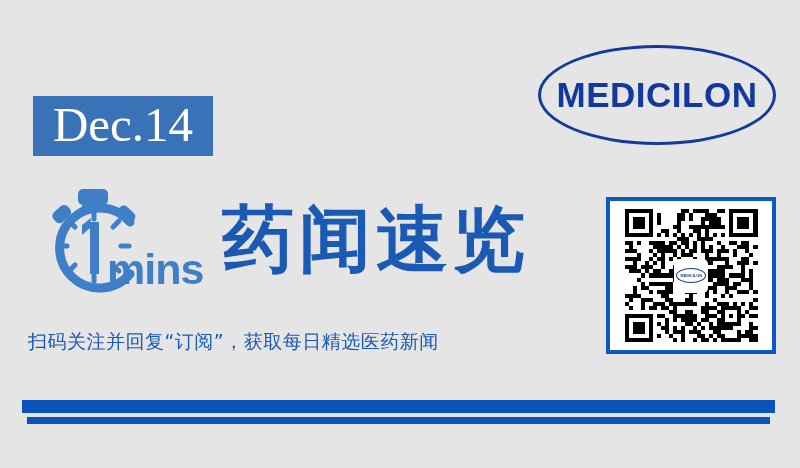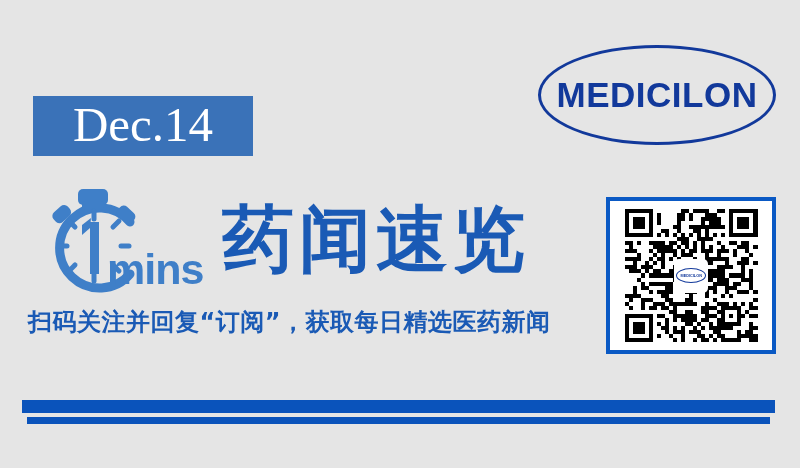--- a/index.html
+++ b/index.html
@@ -53,21 +53,21 @@
     letter-spacing: 0.5px;
     color: #12399b;
     white-space: nowrap;
   }
 
   
   #date-badge {
     position: absolute;
     left: 33px;
     top: 96px;
-    width: 220px;
+    width: 180px;
     height: 60px;
     background: #3a72b8;
   }
   #date-badge .date-text {
     position: absolute;
     left: 0;
     top: 50%;
     width: 100%;
     transform: translateY(-52%);
     text-align: center;
@@ -112,24 +112,24 @@
     line-height: 1;
     color: #1a5ab5;
     letter-spacing: 5px;
     white-space: nowrap;
   }
 
   
   #subtitle {
     position: absolute;
     left: 28px;
-    top: 308px;
+    top: 330px;
     font-family: "DejaVu Sans", sans-serif;
-    font-weight: bold;
-    font-size: 24px;
+    font-weight: normal;
+    font-size: 19px;
     line-height: 1.2;
     color: #1a5ab5;
     letter-spacing: 0.5px;
     white-space: nowrap;
   }
 
   
   #qr-block {
     position: absolute;
     left: 606px;

